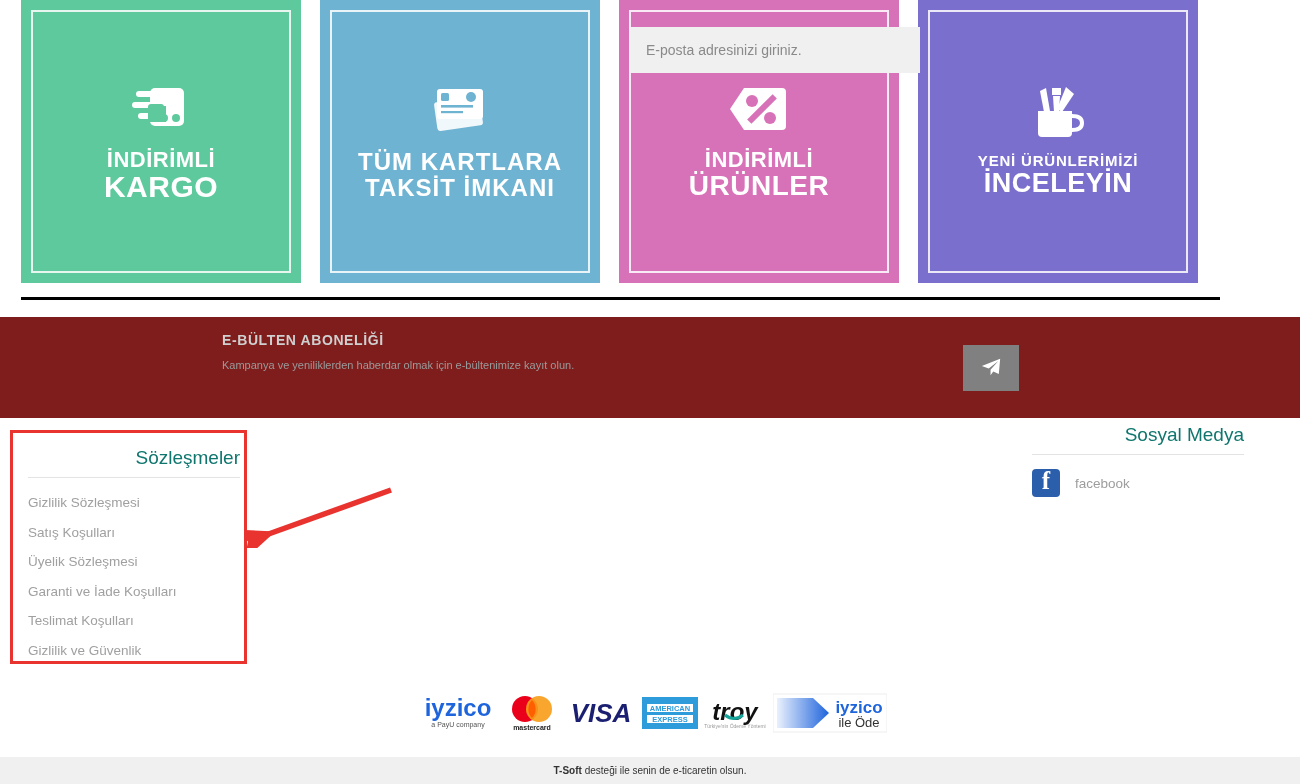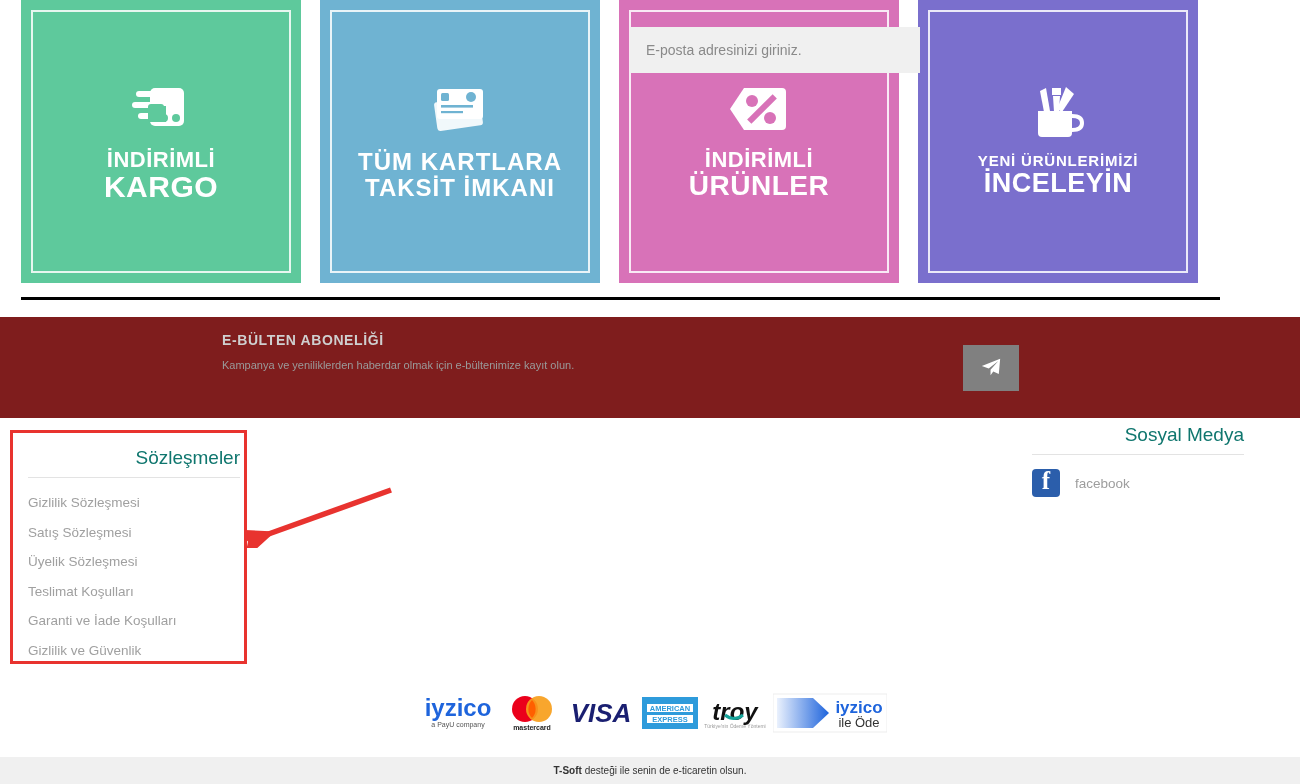--- a/index.html
+++ b/index.html
@@ -231,24 +231,24 @@
     <span>
       <svg width="22" height="22" viewBox="0 0 24 24" aria-hidden="true">
         <path d="M22 3 L2 11 L9.5 13.5 L20 5.5 L11.5 15 L11.5 21 L14.5 16.8 L20.5 19.5 Z" fill="#ffffff"></path>
       </svg>
     </span>
   </button>
 
   <div class="foot-col-1">
     <h3 class="foot-head">Sözleşmeler</h3>
     <a class="foot-link">Gizlilik Sözleşmesi</a>
-    <a class="foot-link">Satış Sözleşmesi</a>
+    <a class="foot-link">Satış Koşulları</a>
     <a class="foot-link">Üyelik Sözleşmesi</a>
+    <a class="foot-link">Garanti ve İade Koşulları</a>
     <a class="foot-link">Teslimat Koşulları</a>
-    <a class="foot-link">Garanti ve İade Koşulları</a>
     <a class="foot-link">Gizlilik ve Güvenlik</a>
   </div>
 
   <div class="foot-col-social">
     <h3 class="foot-head">Sosyal Medya</h3>
     <div class="social-row">
       <span class="fb-badge"></span>
       <span class="social-label">facebook</span>
     </div>
   </div>

